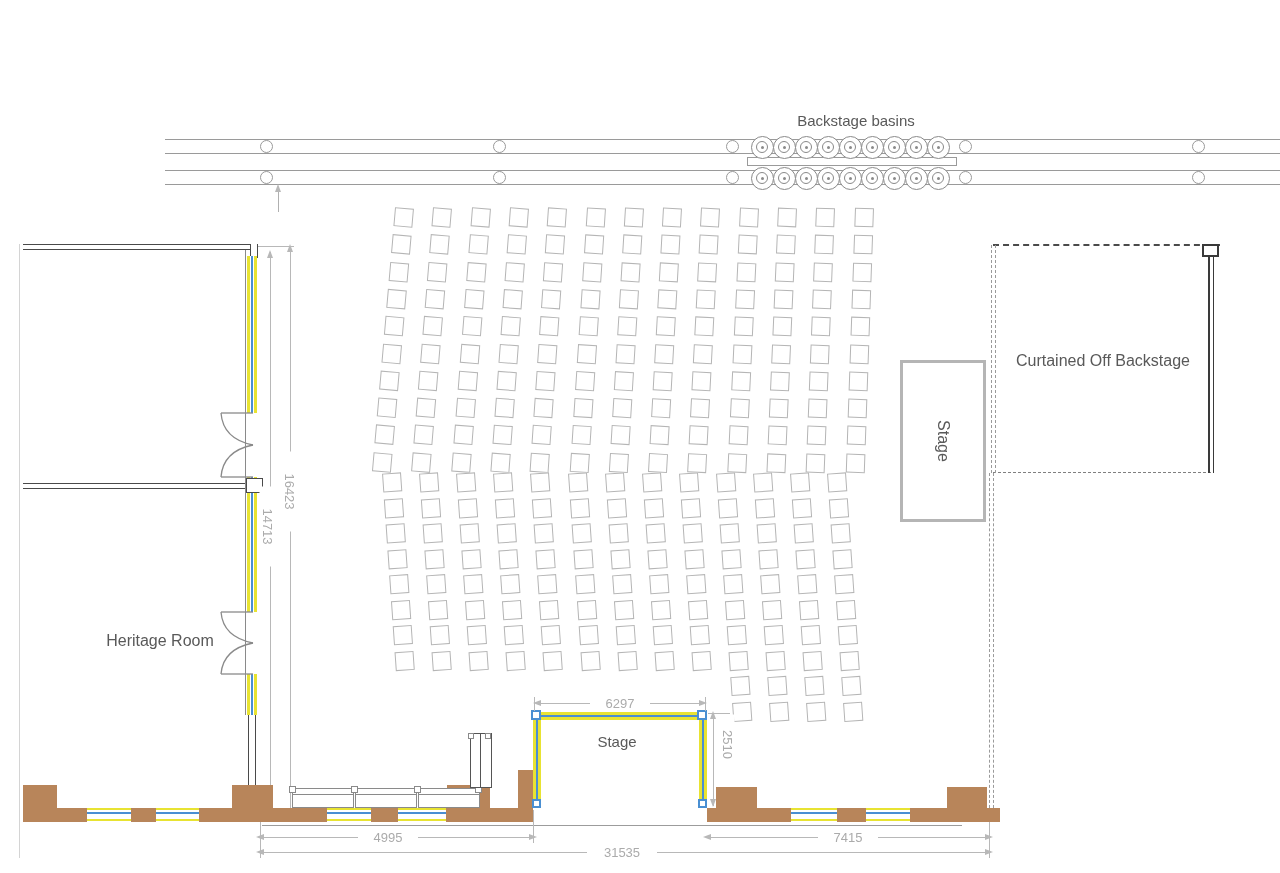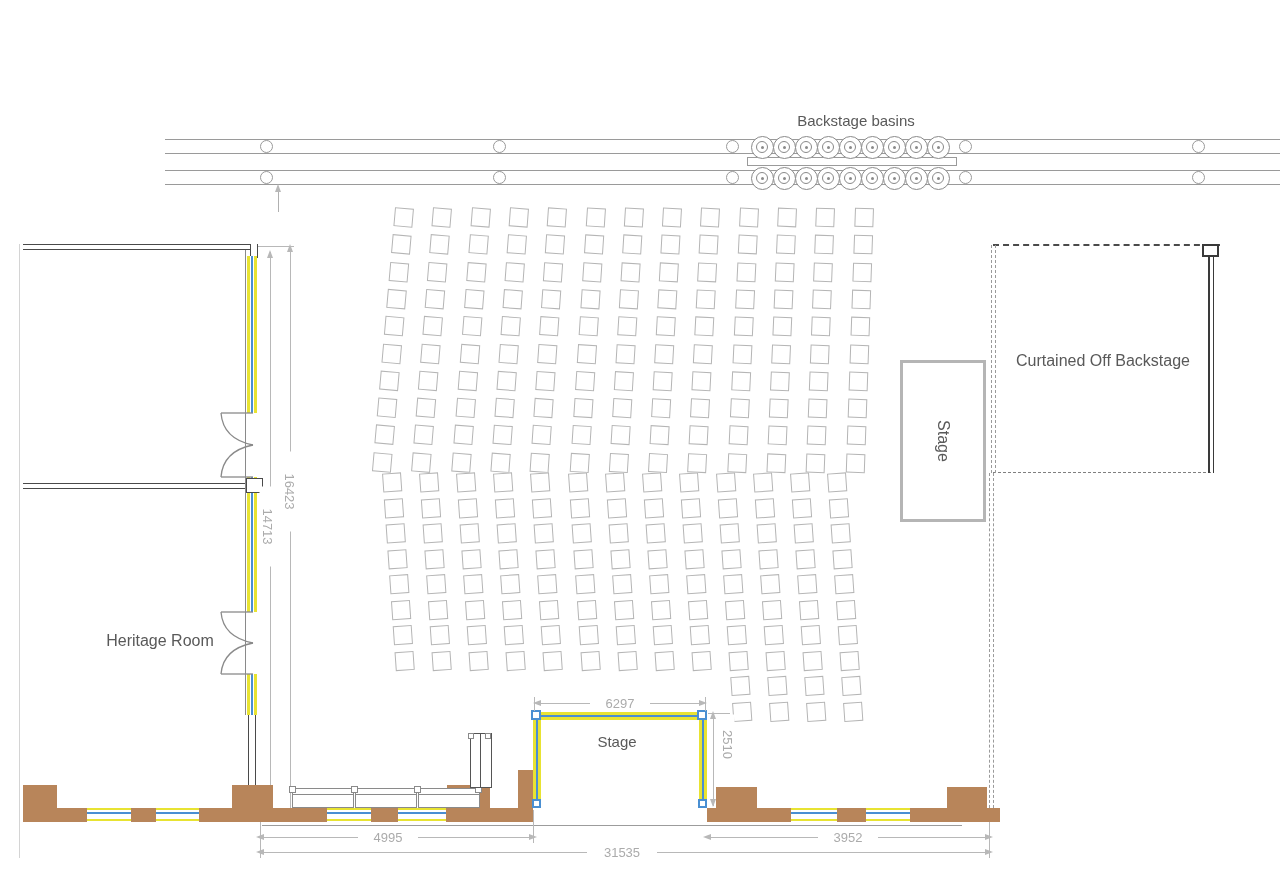--- a/index.html
+++ b/index.html
@@ -565,20 +565,20 @@
   <div class="dimline-v" style="left:989px;top:822px;height:36px;"></div>
 
   <div class="dimline-h" style="left:260px;top:837px;width:273px;"></div>
   <div class="ar ar-l" style="left:256px;top:834px;"></div>
   <div class="ar ar-r" style="left:529px;top:834px;"></div>
   <div class="dimtext" style="left:358px;top:830px;width:60px;">4995</div>
 
   <div class="dimline-h" style="left:707px;top:837px;width:282px;"></div>
   <div class="ar ar-l" style="left:703px;top:834px;"></div>
   <div class="ar ar-r" style="left:985px;top:834px;"></div>
-  <div class="dimtext" style="left:818px;top:830px;width:60px;">3952</div>
+  <div class="dimtext" style="left:818px;top:830px;width:60px;">7415</div>
 
   <div class="dimline-h" style="left:260px;top:852px;width:729px;"></div>
   <div class="ar ar-l" style="left:256px;top:849px;"></div>
   <div class="ar ar-r" style="left:985px;top:849px;"></div>
   <div class="dimtext" style="left:587px;top:845px;width:70px;">31535</div>
 
 </div>
 
 </body></html>

